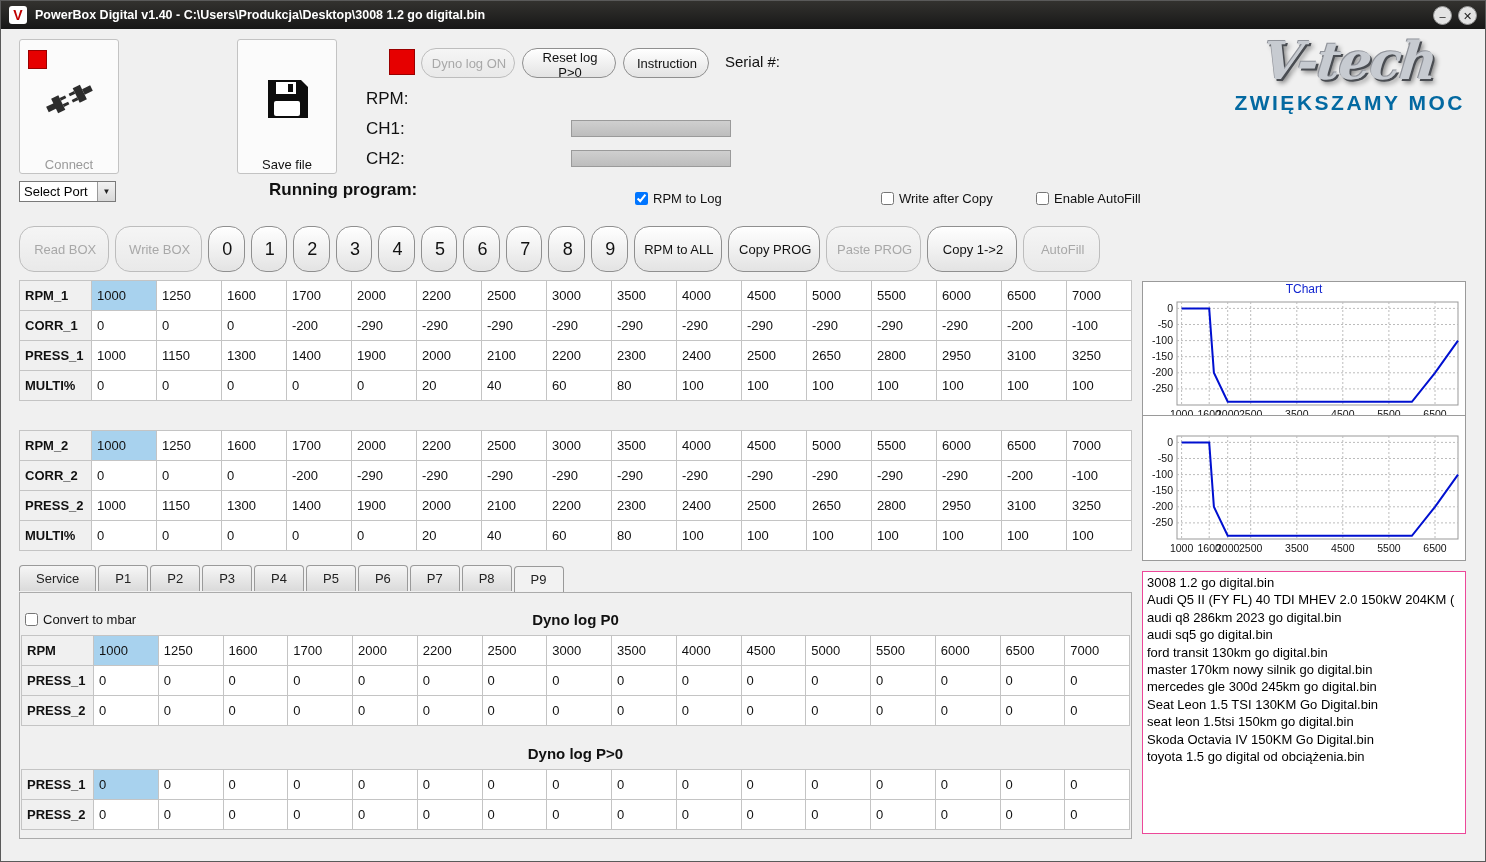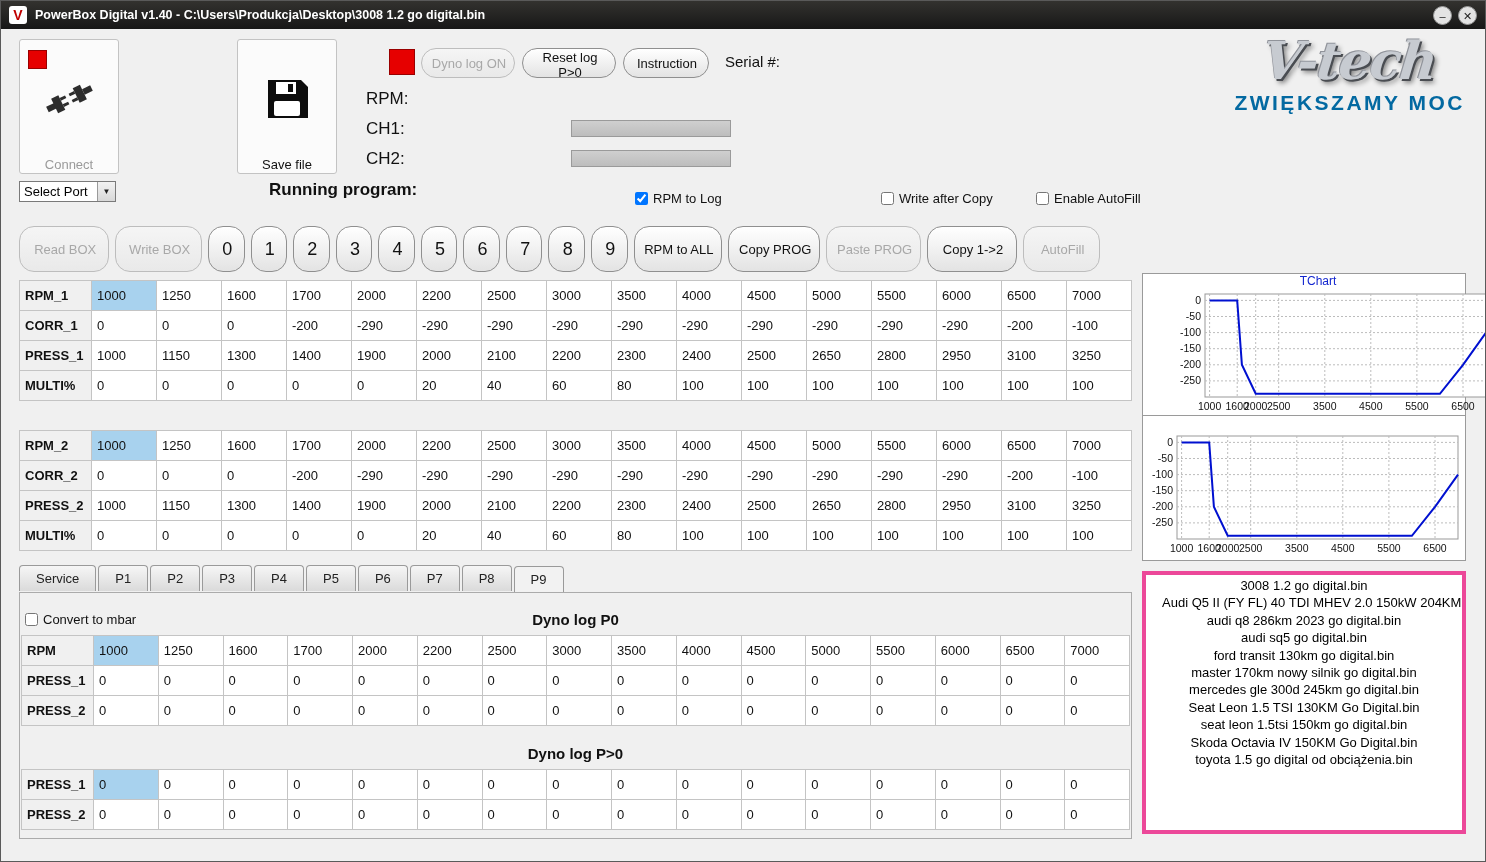--- a/index.html
+++ b/index.html
@@ -48,21 +48,21 @@
   .tabsbar{position:absolute;left:18px;top:564px;display:flex;align-items:flex-end;gap:2px;z-index:2;}
   .tab{padding:5px 16px;font-size:13px;color:#222;background:linear-gradient(#f6f6f6,#dadada);border:1px solid #9a9a9a;border-bottom:none;border-radius:4px 4px 0 0;cursor:pointer;}
   .tab.active{background:#f2f2f2;margin-bottom:-1px;}
   .panel{position:absolute;left:18px;top:591px;width:1113px;height:247px;background:#f0f0f0;border:1px solid #ababab;box-sizing:border-box;}
   .dyno-title{position:absolute;left:18px;width:1113px;text-align:center;font-size:15px;font-weight:bold;color:#111;}
   
   .chartbox{position:absolute;left:1141px;width:324px;background:#fff;border:1px solid #9a9a9a;box-sizing:border-box;}
   .chart-title{height:15px;text-align:center;font-size:12px;color:#1326cf;}
   .gl{stroke:#bcbcbc;stroke-dasharray:2,2;stroke-width:1;}
   .tl{font-family:"Liberation Sans",sans-serif;font-size:10.5px;fill:#111;}
-  .filelist{position:absolute;left:1141px;top:570px;width:324px;height:263px;background:#fff;border:4px solid #ec4899;box-sizing:border-box;overflow:hidden;padding:2px 12px;text-align:center;}
+  .filelist{position:absolute;left:1141px;top:570px;width:324px;height:263px;background:#fff;border:1px solid #ec4899;box-sizing:border-box;overflow:hidden;padding:2px 0;}
   .file-item{font-size:13px;line-height:17.4px;padding:0 4px;white-space:nowrap;color:#000;cursor:pointer;}
   
   .logo{position:absolute;right:20px;top:32px;text-align:center;}
   .logo-brand{font-family:"DejaVu Serif",serif;font-style:italic;font-weight:bold;font-size:52px;line-height:56px;color:#c7cbd1;letter-spacing:-2px;text-shadow:-1px -1px 0 #90939a,2px 2px 0 #4a4d52,4px 4px 5px rgba(0,0,0,0.45);transform:skewX(-6deg);}
   .logo-tagline{font-weight:bold;font-size:21px;letter-spacing:2.5px;color:#0369a1;margin-top:2px;}
 </style>
 </head>
 <body>
 
 <div class="window">
@@ -430,21 +430,21 @@
           <td>0</td>
           <td>0</td>
           <td>0</td>
           <td>0</td>
           <td>0</td>
           <td>0</td>
         </tr>
       </tbody>
   </table>
 
-  <div class="chartbox" style="top:272px;height:144px;padding-left:28px;">
+  <div class="chartbox" style="top:280px;height:144px;">
     <div class="chart-title">TChart</div>
     <svg width="322" height="124">
         <rect x="34" y="5" width="281" height="103" fill="#ffffff" stroke="#999999"></rect>
         <line class="gl" x1="34" x2="315" y1="11.4" y2="11.4"></line>
         <text class="tl" text-anchor="end" x="30" y="14.9">0</text>
         <line class="gl" x1="34" x2="315" y1="27.5" y2="27.5"></line>
         <text class="tl" text-anchor="end" x="30" y="31.0">-50</text>
         <line class="gl" x1="34" x2="315" y1="43.6" y2="43.6"></line>
         <text class="tl" text-anchor="end" x="30" y="47.1">-100</text>
         <line class="gl" x1="34" x2="315" y1="59.7" y2="59.7"></line>

